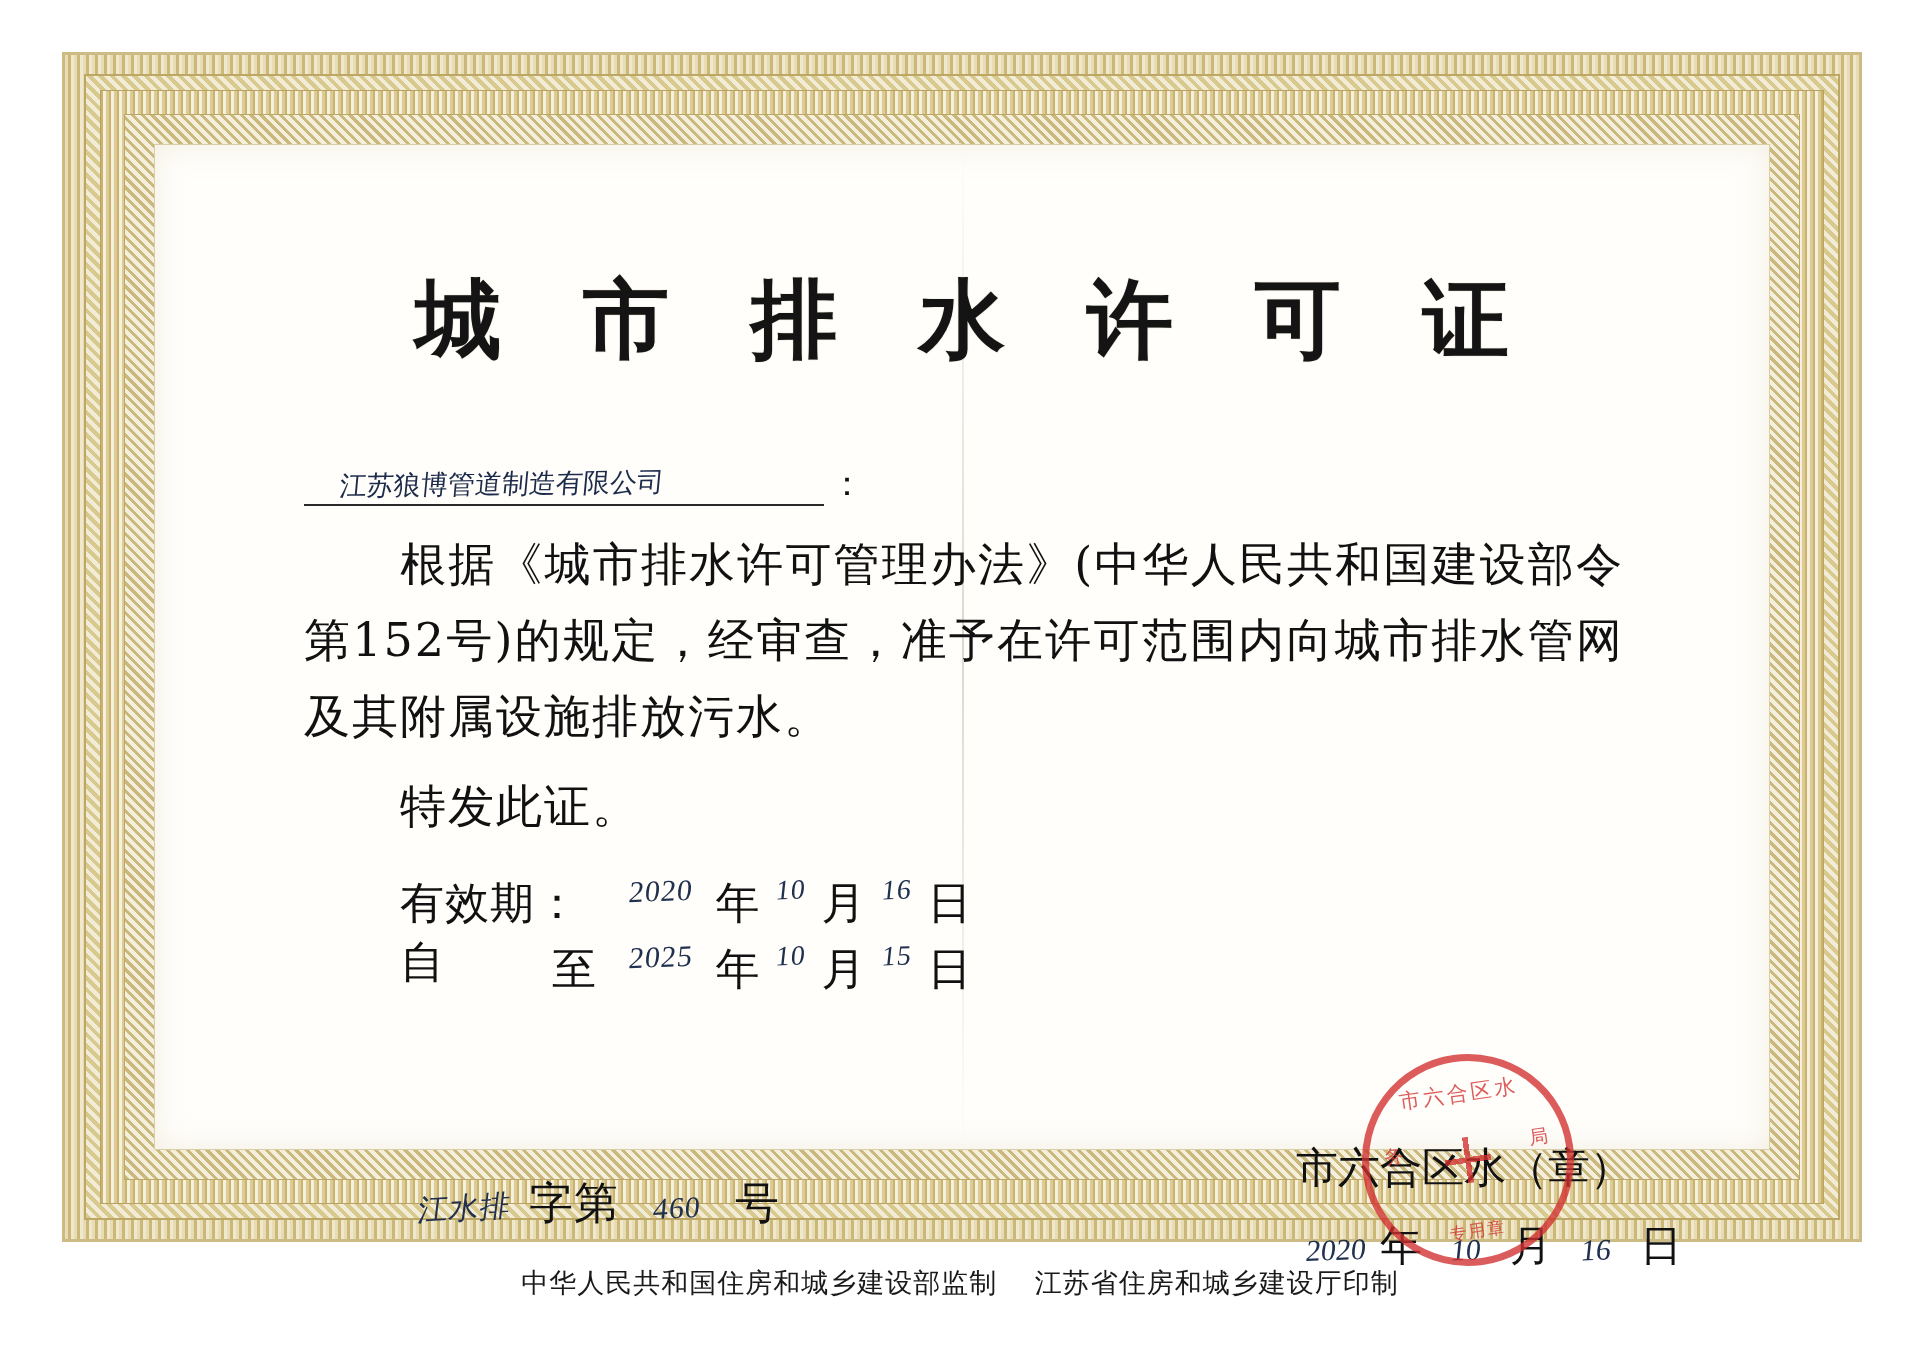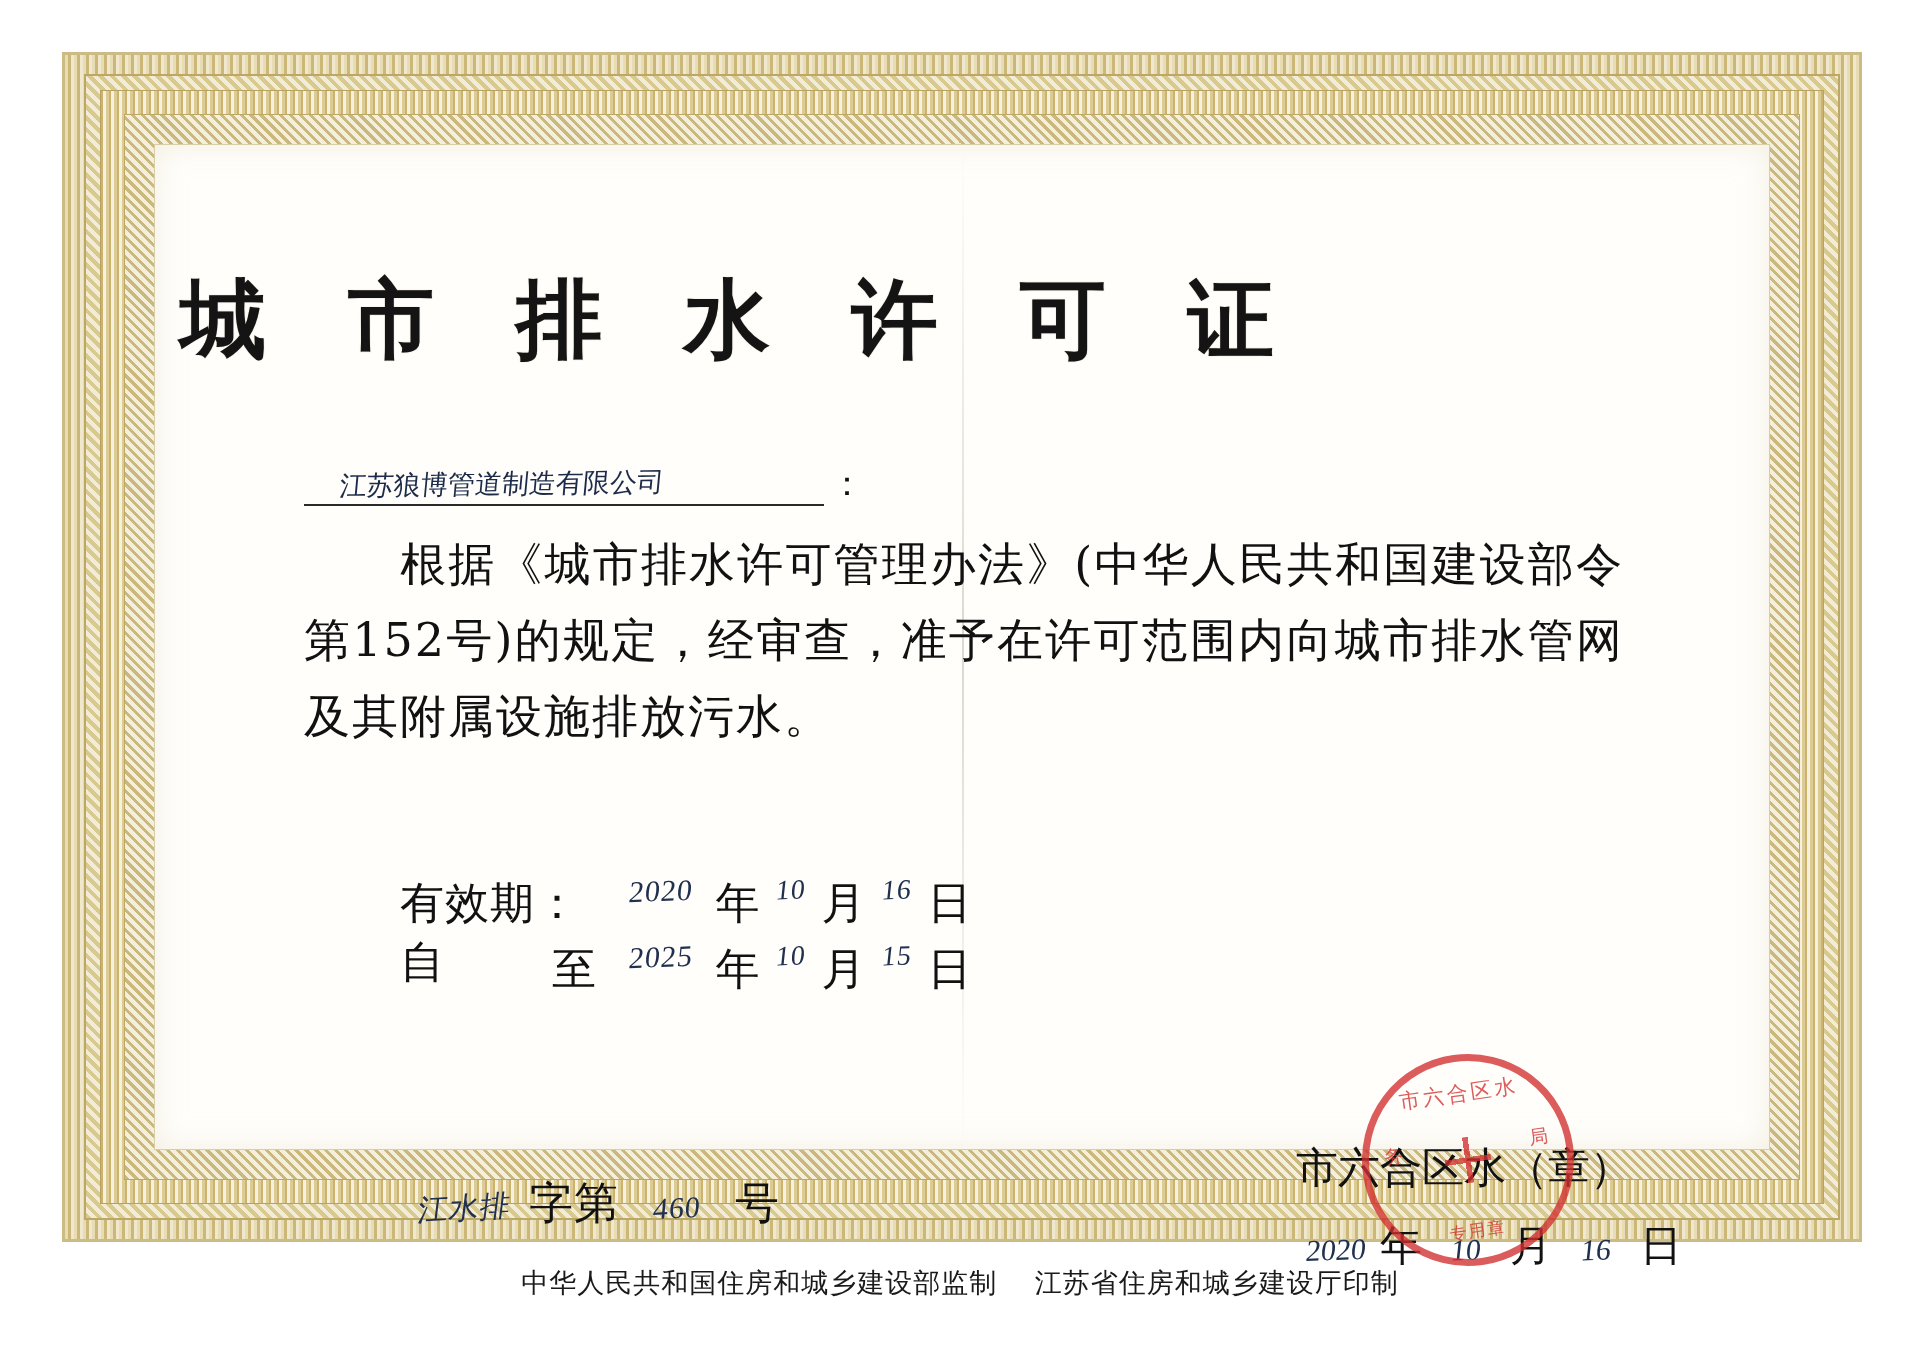--- a/index.html
+++ b/index.html
@@ -88,21 +88,21 @@
     position: absolute;
     left: 92px; top: 92px; right: 92px; bottom: 92px;
     padding: 0;
   }
 
   #doc-title {
     position: absolute;
     top: 118px;
     left: 0;
     width: 100%;
-    text-align: left;
+    text-align: center;
     font-family: "DejaVu Serif", "Liberation Serif", serif;
     font-size: 86px;
     font-weight: 700;
     letter-spacing: 26px;
     text-indent: 26px;
     color: #141414;
     text-shadow: 0 0 1px rgba(80,60,20,0.5);
   }
 
   .addressee-row {
@@ -316,20 +316,21 @@
 
     <div class="addressee-row">
       <div class="addressee-line">
         <span class="addressee-name">江苏狼博管道制造有限公司</span>
       </div>
       <span class="addressee-colon">：</span>
     </div>
 
     <div class="body-text"><span class="indent"></span><span>根据《城市排水许可管理办法》(中华人民共和国建设部令第152号)的规定，经审查，准予在许可范围内向城市排水管网及其附属设施排放污水。</span></div>
 
+    <div class="special-line">特发此证。</div>
 
     <div class="validity">
       <div class="validity-row">
         <span class="lead">有效期：自</span>
         <span class="hand">2020</span>
         <span class="unit">年</span>
         <span class="hand sm">10</span>
         <span class="unit">月</span>
         <span class="hand sm">16</span>
         <span class="unit">日</span>

